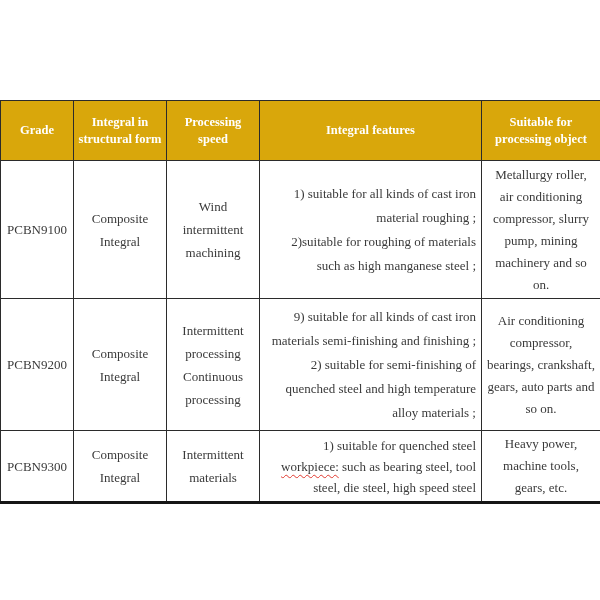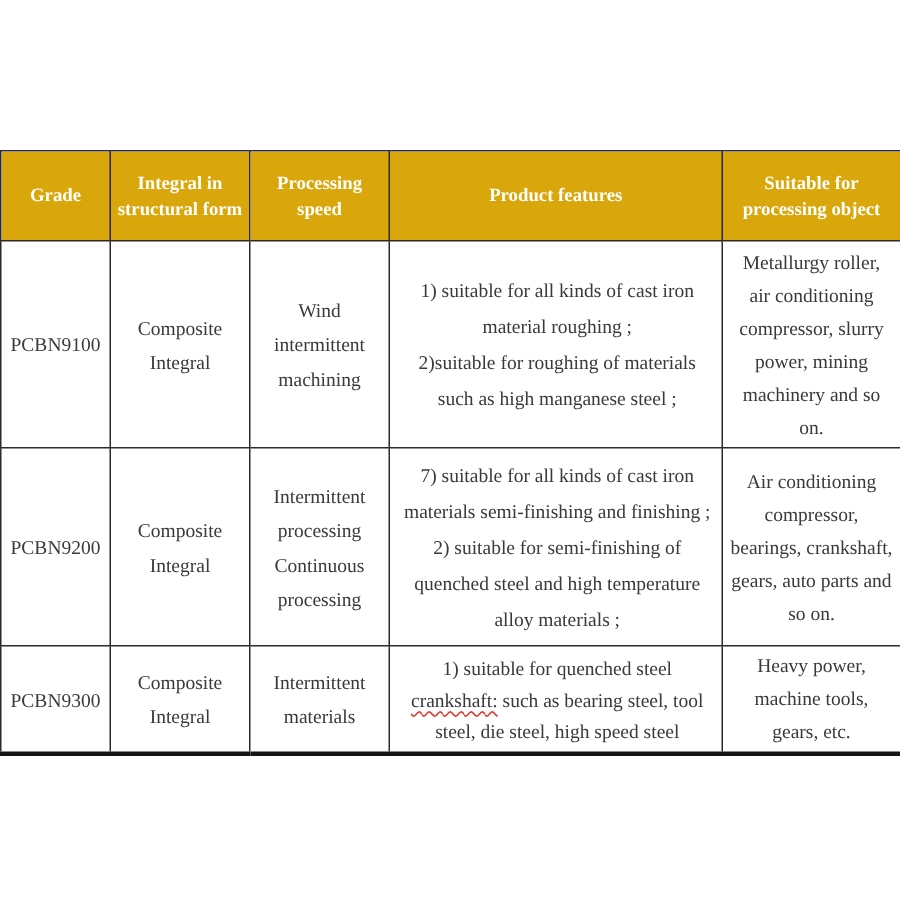--- a/index.html
+++ b/index.html
@@ -44,21 +44,21 @@
   .spec-table tbody td {
     color: #3a3a3a;
     font-size: 13px;
     line-height: 23px;
     text-align: center;
     vertical-align: middle;
     background: #ffffff;
     padding: 2px 4px;
   }
   .spec-table td.features {
-    text-align: center;
+    text-align: right;
     padding: 3px 5px 3px 7px;
     line-height: 24px;
   }
   .spec-table td.object {
     line-height: 22px;
     padding: 2px 5px;
   }
   .feat + .feat { margin-top: 0; }
   .spec-table tbody tr:last-child td { border-bottom: 3px solid #151515; }
   .spec-table tbody tr:last-child td.features { line-height: 21px; }
@@ -80,49 +80,49 @@
       <col style="width:93px">
       <col style="width:93px">
       <col style="width:222px">
       <col style="width:119px">
     </colgroup>
     <thead>
       <tr>
         <th>Grade</th>
         <th>Integral in structural form</th>
         <th>Processing speed</th>
-        <th>Product features</th>
+        <th>Integral features</th>
         <th>Suitable for processing object</th>
       </tr>
     </thead>
     <tbody>
       <tr style="height:138px">
         <td>PCBN9100</td>
         <td>Composite Integral</td>
         <td>Wind intermittent machining</td>
         <td class="features">
           <div class="feat">1) suitable for all kinds of cast iron material roughing ;</div>
           <div class="feat">2)suitable for roughing of materials such as high manganese steel ;</div>
         </td>
-        <td class="object">Metallurgy roller, air conditioning compressor, slurry power, mining machinery and so on.</td>
+        <td class="object">Metallurgy roller, air conditioning compressor, slurry pump, mining machinery and so on.</td>
       </tr>
       <tr style="height:132px">
         <td>PCBN9200</td>
         <td>Composite Integral</td>
         <td>Intermittent processing Continuous processing</td>
         <td class="features">
-          <div class="feat">7) suitable for all kinds of cast iron materials semi-finishing and finishing ;</div>
+          <div class="feat">9) suitable for all kinds of cast iron materials semi-finishing and finishing ;</div>
           <div class="feat">2) suitable for semi-finishing of quenched steel and high temperature alloy materials ;</div>
         </td>
         <td class="object">Air conditioning compressor, bearings, crankshaft, gears, auto parts and so on.</td>
       </tr>
       <tr style="height:64px">
         <td>PCBN9300</td>
         <td>Composite Integral</td>
         <td>Intermittent materials</td>
         <td class="features">
-          <div class="feat">1) suitable for quenched steel <span class="spellcheck">crankshaft:</span> such as bearing steel, tool steel, die steel, high speed steel</div>
+          <div class="feat">1) suitable for quenched steel <span class="spellcheck">workpiece:</span> such as bearing steel, tool steel, die steel, high speed steel</div>
         </td>
         <td class="object">Heavy power, machine tools, gears, etc.</td>
       </tr>
     </tbody>
   </table>
 </div>
 
 </body></html>

